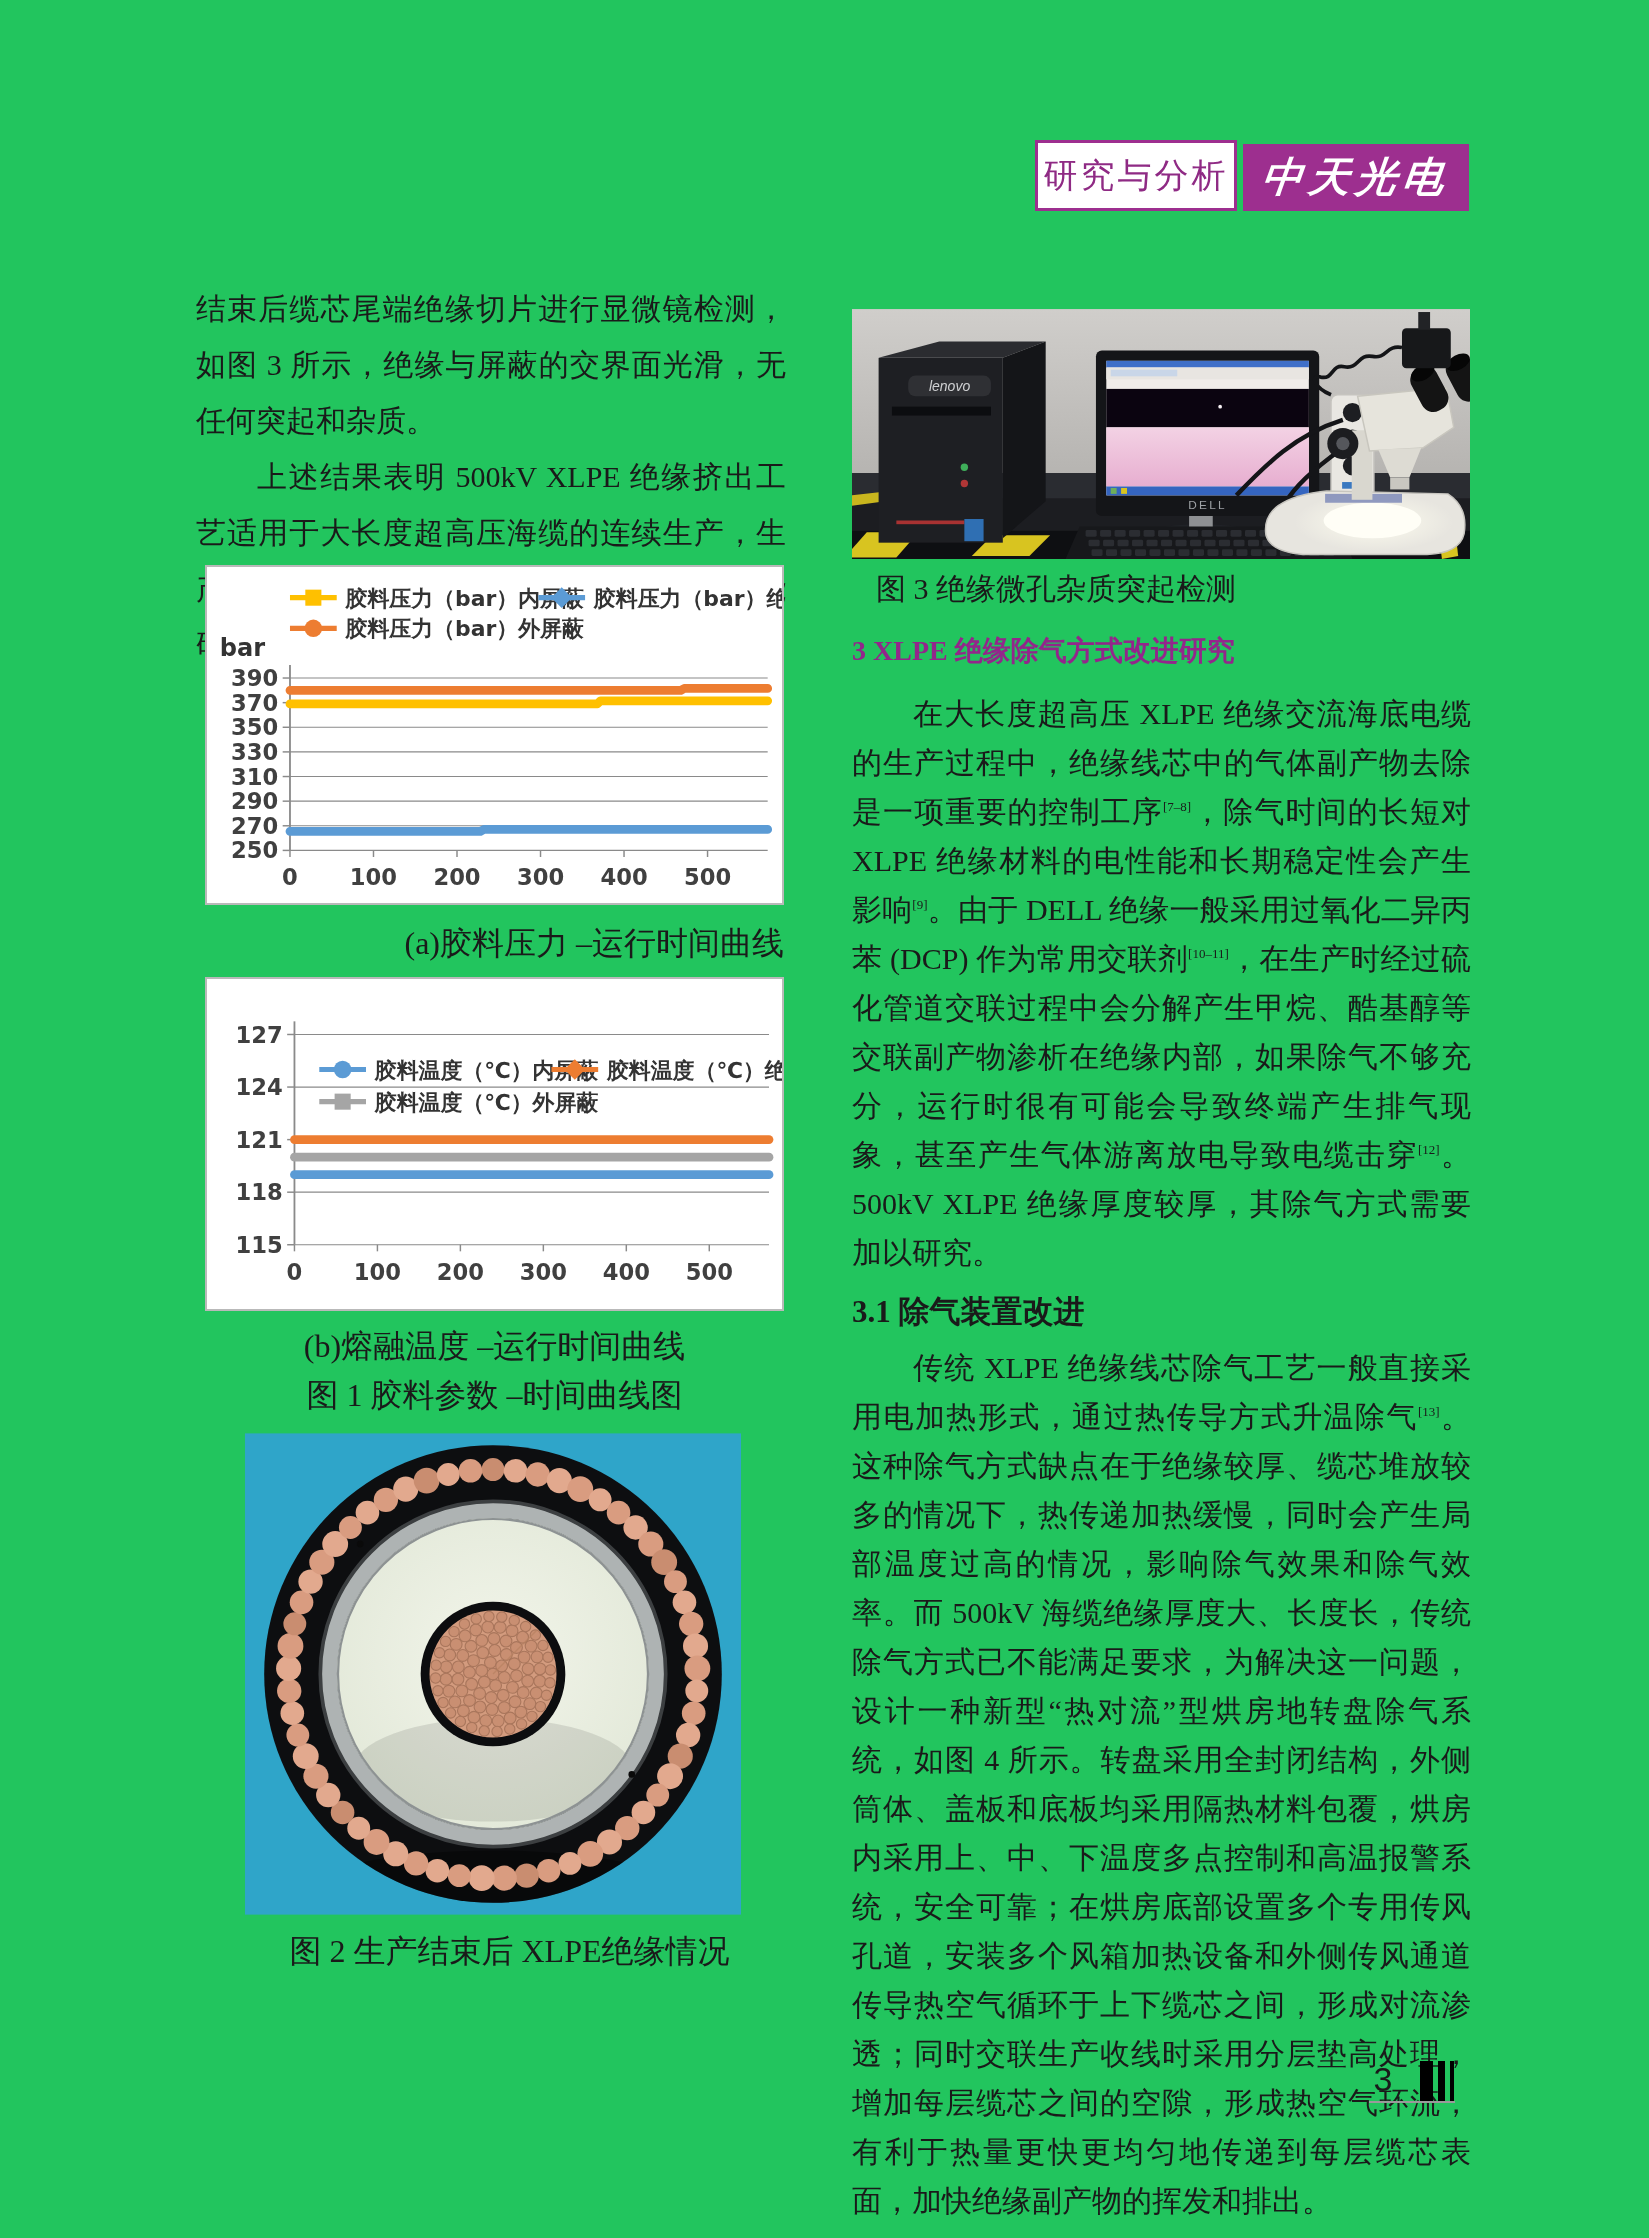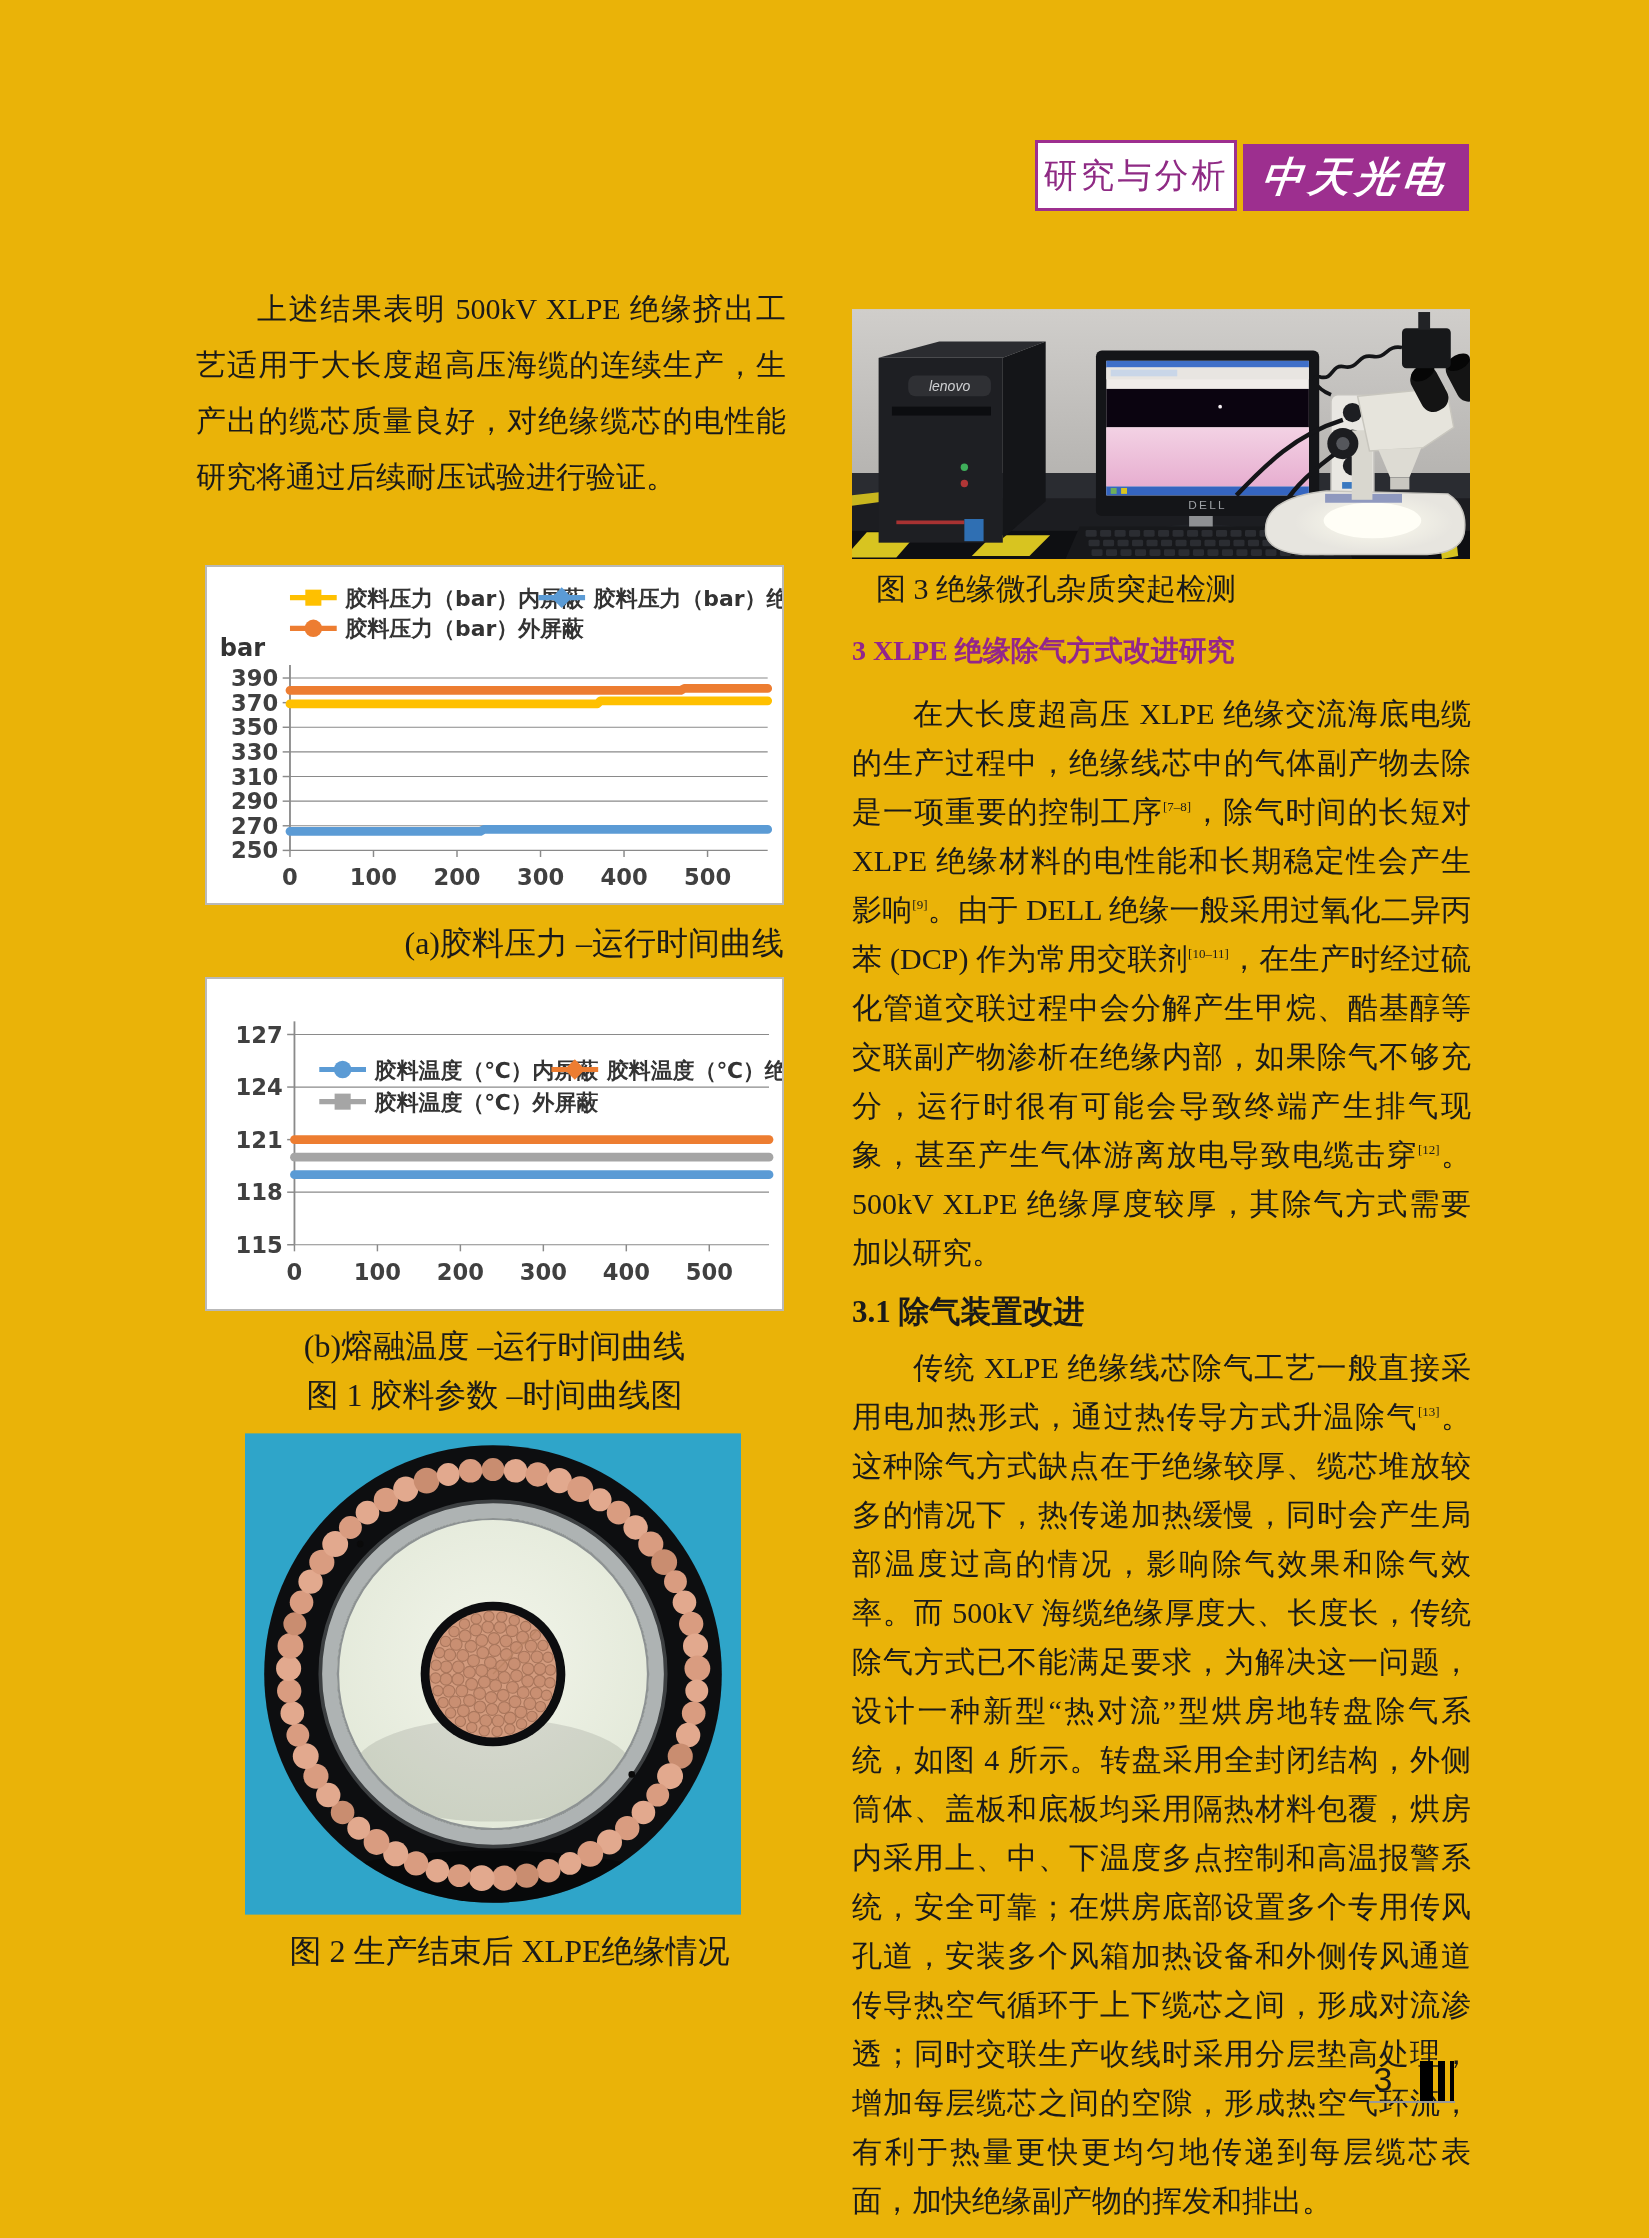--- a/index.html
+++ b/index.html
@@ -1,16 +1,16 @@
 <!DOCTYPE html>
 <html style="font-size:11.8px"><head>
 <meta charset="utf-8">
 <style>
   html,body{margin:0;padding:0;background:#ffffff;}
-  .page{position:relative;width:1649px;height:2239px;background:#eab308;overflow:hidden;
+  .page{position:relative;width:1649px;height:2239px;background:#22c55e;overflow:hidden;
         font-family:"Liberation Serif","DejaVu Serif",serif;color:#1a1a1a;}
 
   
   .masthead{position:absolute;left:1035px;top:140px;width:434px;height:74px;}
   .section-tag{position:absolute;left:0;top:0;width:202px;height:71px;background:#fff;
       border:3px solid #9d2f8f;box-sizing:border-box;display:flex;align-items:center;justify-content:center;}
   .section-tag span{font-family:"Liberation Sans","DejaVu Sans",sans-serif;font-size:34px;color:#8f2a84;letter-spacing:3px;}
   .brand{position:absolute;left:208px;top:3.7px;width:226px;height:67px;background:#9d2f8f;
       display:flex;align-items:center;justify-content:center;}
   .brand span{font-style:italic;font-weight:bold;font-size:41px;color:#ffffff;letter-spacing:5.9px;
@@ -62,20 +62,21 @@
   <header class="masthead">
     <div class="section-tag">
       <span>研究与分析</span>
     </div>
     <div class="brand">
       <span>中天光电</span>
     </div>
   </header>
 
   <section class="col-left">
+    <p>结束后缆芯尾端绝缘切片进行显微镜检测，如图 3 所示，绝缘与屏蔽的交界面光滑，无任何突起和杂质。</p>
     <p class="indent">上述结果表明 500kV XLPE 绝缘挤出工艺适用于大长度超高压海缆的连续生产，生产出的缆芯质量良好，对绝缘缆芯的电性能研究将通过后续耐压试验进行验证。</p>
   </section>
 
   <div id="chart-0" class="chart-box"><svg viewBox="0 0 784 460" width="100%" height="100%">
         <line x1="112" y1="388" x2="766" y2="388" stroke="#8a8a8a" stroke-width="1.6"></line>
         <line x1="102" y1="388" x2="112" y2="388" stroke="#8a8a8a" stroke-width="2"></line>
         <text class="tick" x="96" y="399" text-anchor="end">250</text>
         <line x1="112" y1="354.2857142857143" x2="766" y2="354.2857142857143" stroke="#8a8a8a" stroke-width="1.6"></line>
         <line x1="102" y1="354.2857142857143" x2="112" y2="354.2857142857143" stroke="#8a8a8a" stroke-width="2"></line>
         <text class="tick" x="96" y="365.2857142857143" text-anchor="end">270</text>

